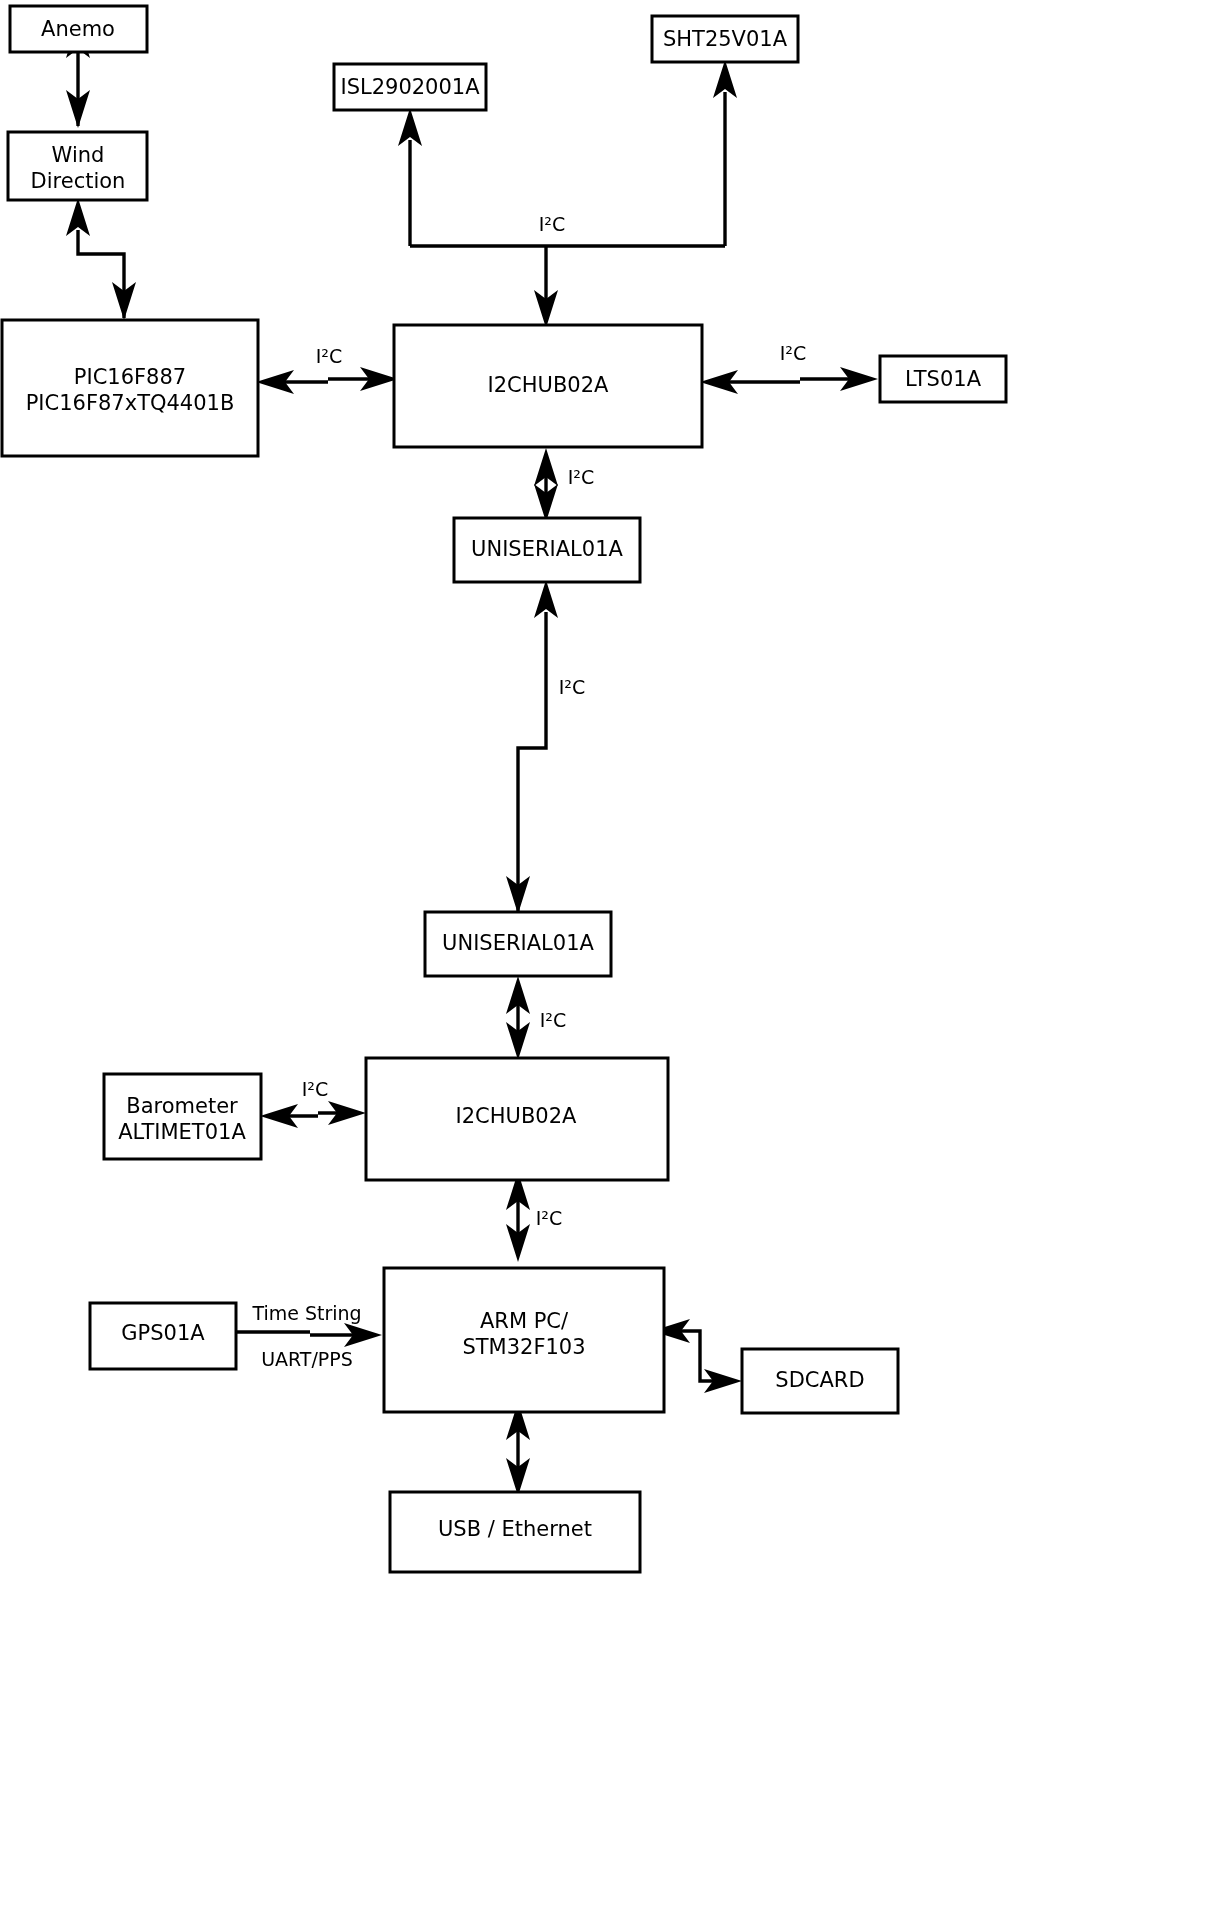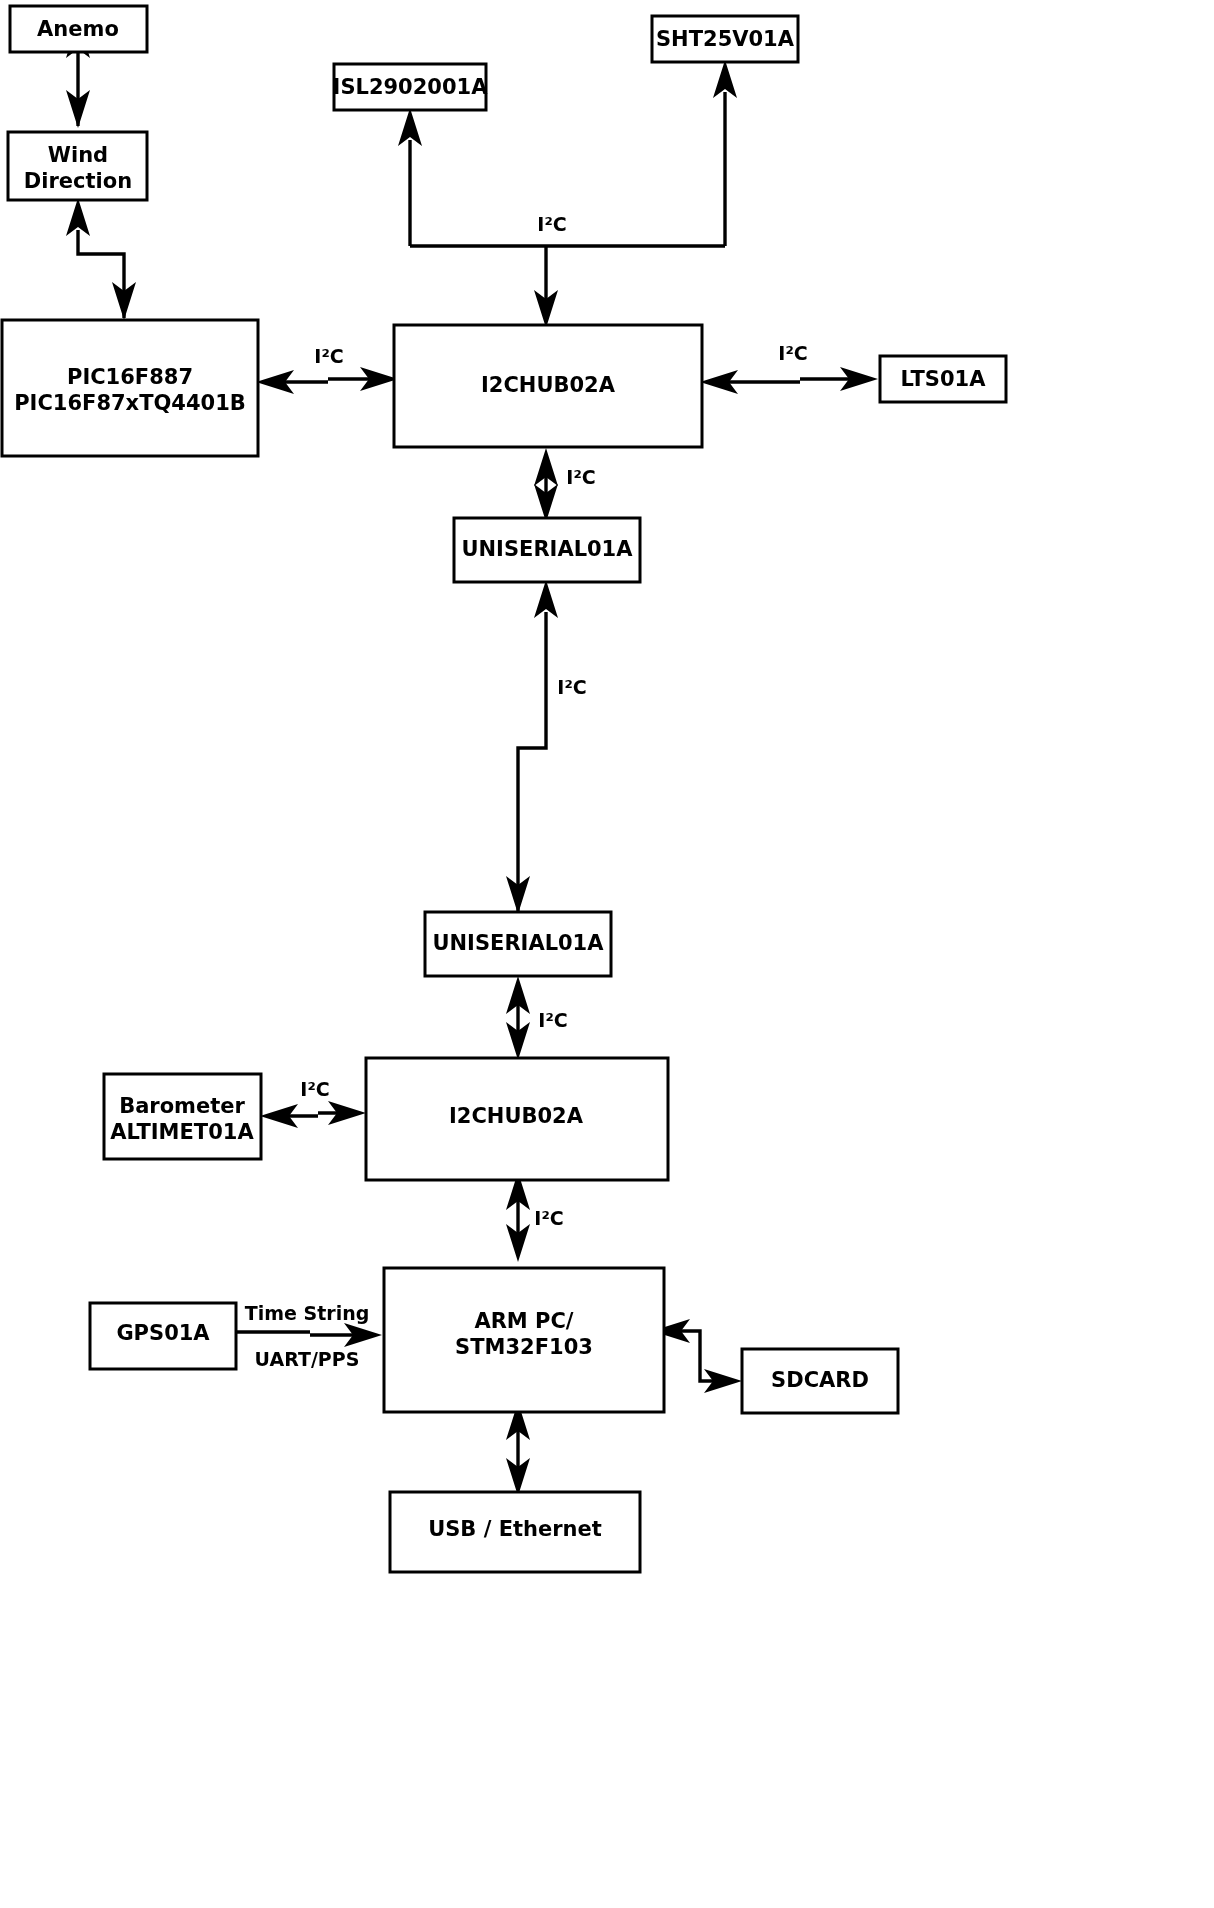--- a/index.html
+++ b/index.html
@@ -9,21 +9,20 @@
   }
   body {
     font-family: "DejaVu Sans", "Liberation Sans", sans-serif;
   }
   #diagram-root {
     position: relative;
     width: 1214px;
     height: 1908px;
     background: #ffffff;
     overflow: hidden;
-    font-weight: bold;
   }
   svg#diagram-svg {
     position: absolute;
     top: 0;
     left: 0;
     width: 1214px;
     height: 1908px;
     display: block;
   }
   .node-rect {

